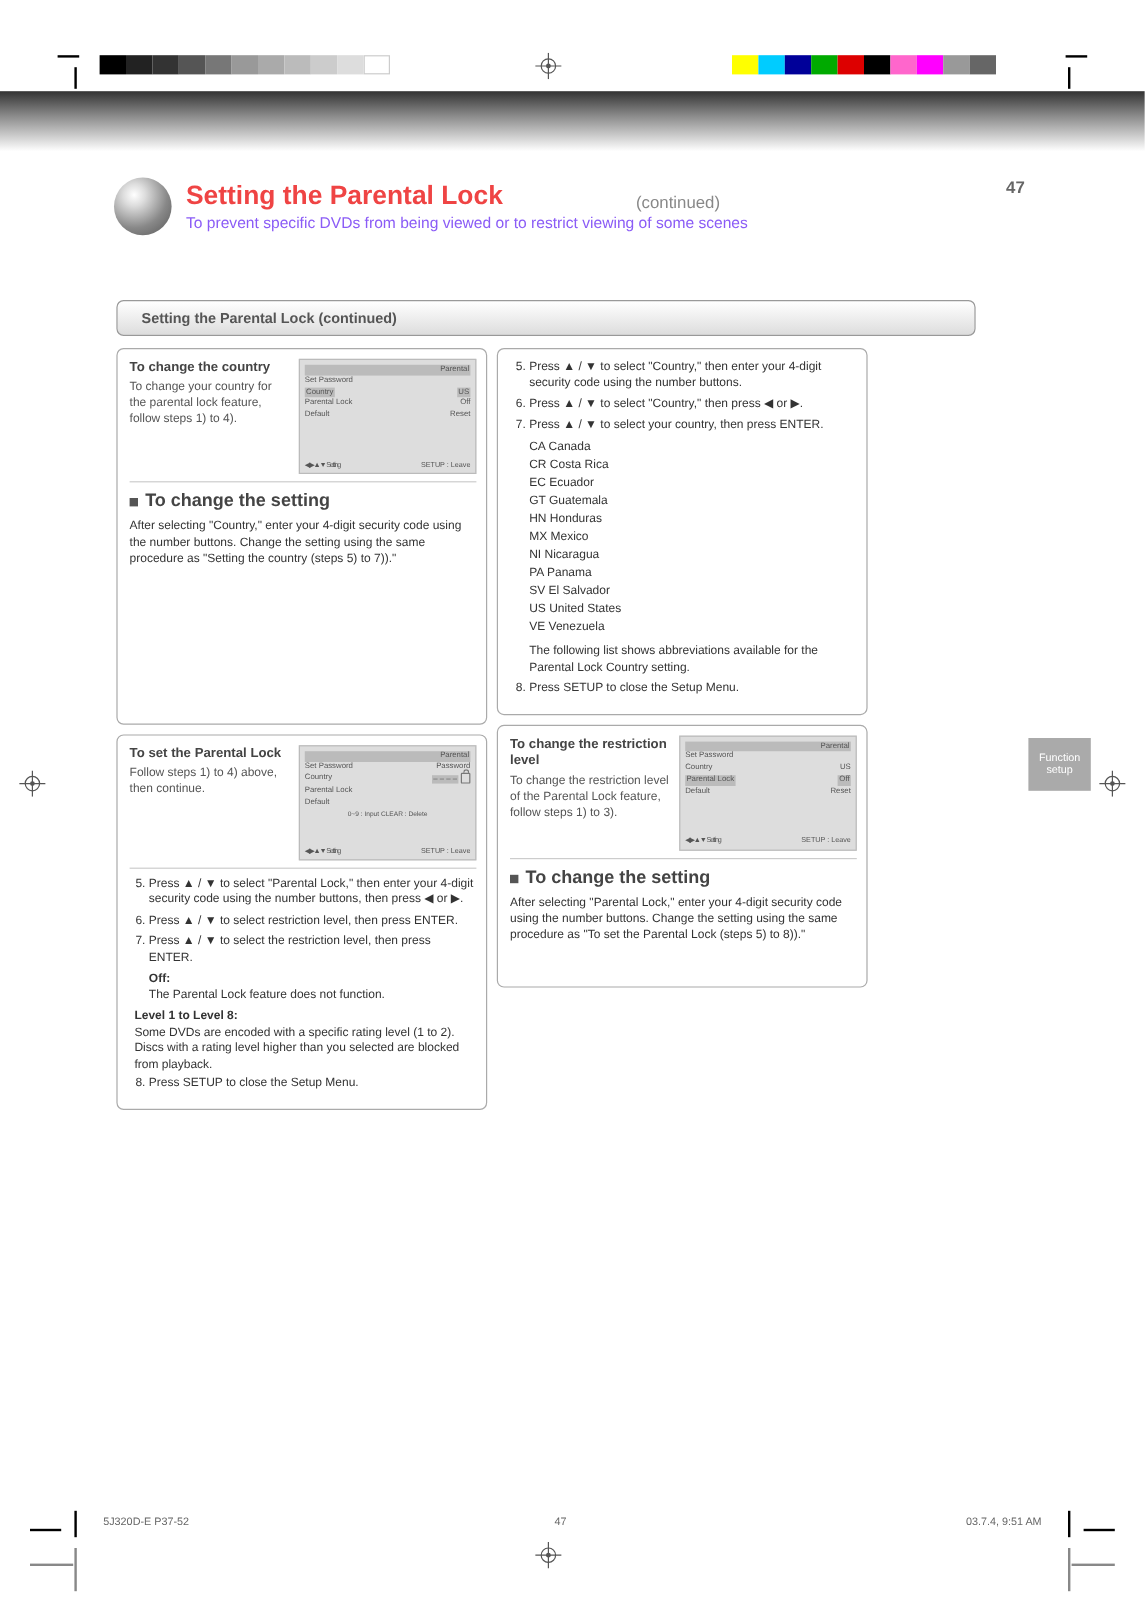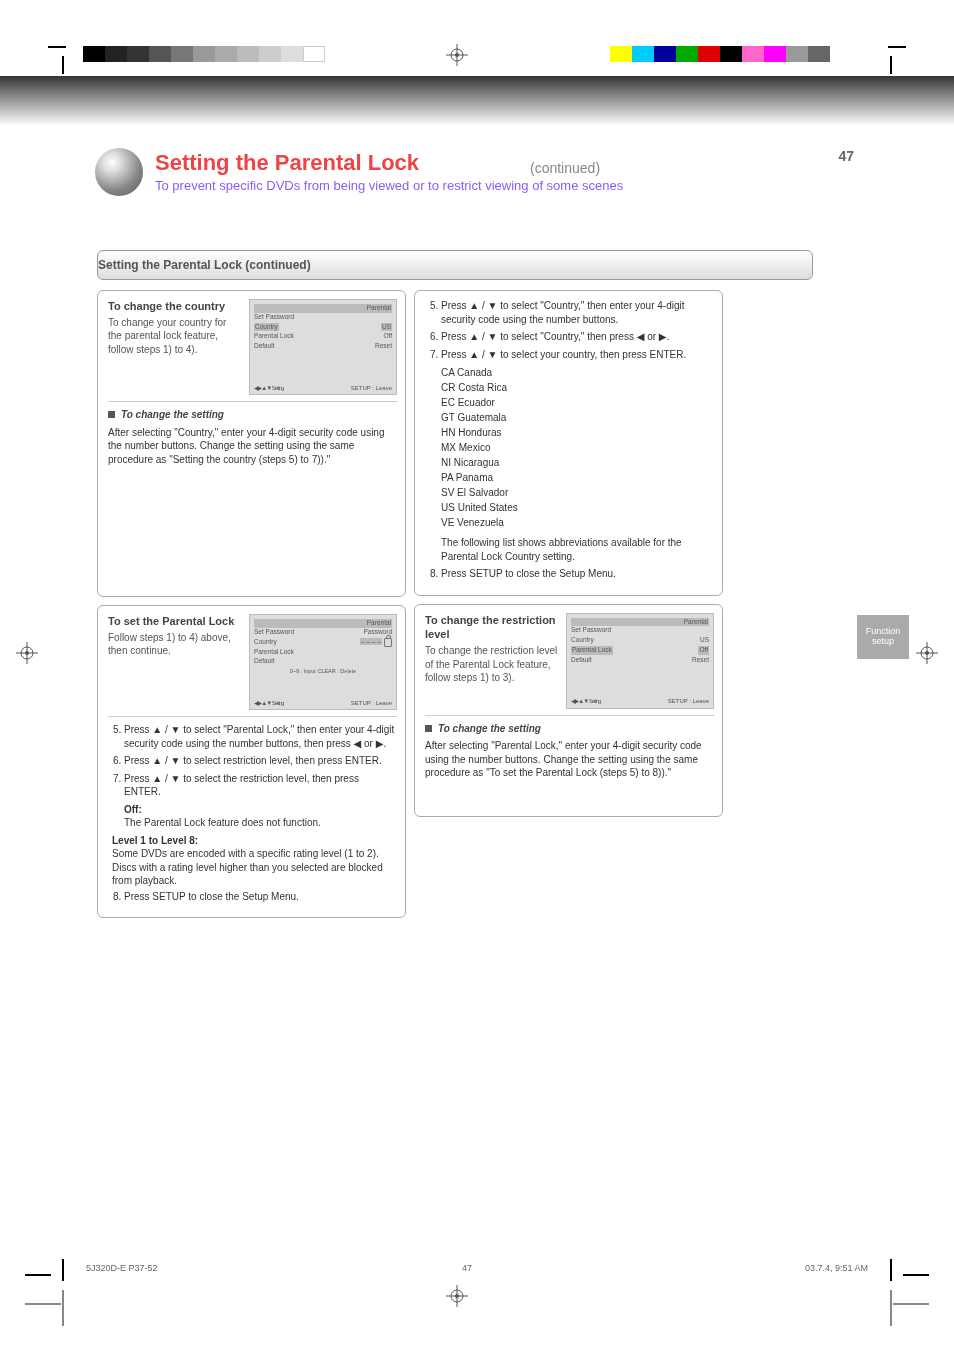--- a/index.html
+++ b/index.html
@@ -47,21 +47,21 @@
     position: absolute; left: 155px; top: 178px; font-size: 13px; color: #8b5cf6;
   }
   .page-continued {
     position: absolute; left: 530px; top: 160px; font-size: 14px; color: #888;
   }
   .lock-bar {
     position: absolute; left: 97px; top: 250px; width: 716px; height: 30px;
     border: 1px solid #999; border-radius: 6px;
     background: linear-gradient(to bottom, #fff 0%, #eee 50%, #ddd 100%);
     font-size: 12px; color: #555; font-weight: bold;
-    display: flex; align-items: center; padding-left: 0; box-sizing: border-box;
+    display: flex; align-items: center; padding-left: 20px; box-sizing: border-box;
   }
   .columns {
     position: absolute; left: 97px; top: 290px; width: 718px;
     display: flex; gap: 8px; align-items: flex-start;
   }
   .col { width: 309px; }
   .panel {
     border: 1px solid #aaa; border-radius: 6px; background: #fff;
     margin-bottom: 8px; overflow: hidden;
   }
@@ -76,21 +76,21 @@
   }
   .mini-screen .row { display:flex; justify-content: space-between; margin-bottom: 1px; white-space: nowrap; }
   .mini-screen .hilite { background: #bbb; padding: 0 1px; }
   .mini-screen .nav-bar {
     position: absolute; left: 4px; right: 4px; bottom: 2px;
     display: flex; justify-content: space-between; font-size: 6px; align-items:center;
   }
   .mini-screen .arrows { letter-spacing: -1px; }
   .divider { height:1px; background:#ccc; margin:6px 0; }
   .square-bullet { display:inline-block; width:7px; height:7px; background:#555; margin-right:6px; vertical-align:baseline; }
-  h4 { margin: 0 0 4px 0; font-size: 10px; color: #444; font-style: italic; }
+  h4 { margin: 0 0 4px 0; font-size: 15px; color: #444; }
   ol { margin: 0; padding-left: 16px; font-size: 10px; }
   li { margin-bottom: 4px; }
   .page-num { position: absolute; right: 100px; top: 148px; font-size: 14px; font-weight: bold; color: #666; }
   .side-tab { position: absolute; right: 45px; top: 615px; width: 52px; height: 44px; background: #aaa; color:#fff; font-size: 9px; text-align:center; display:flex; align-items:center; justify-content:center; padding:2px; box-sizing:border-box; line-height:1.1; }
   .footer-tag { position: absolute; left: 86px; bottom: 78px; font-size: 9px; color: #666; }
   .footer-page { position: absolute; left: 462px; bottom: 78px; font-size: 9px; color: #666; }
   .footer-date { position: absolute; right: 86px; bottom: 78px; font-size: 9px; color: #666; }
   .lock-icon { display:inline-block; width:6px; height:7px; border:1px solid #777; border-radius:1px; position:relative; vertical-align:middle; margin-left:2px; }
   .lock-icon::before { content:""; position:absolute; top:-4px; left:1px; width:3px; height:3px; border:1px solid #777; border-bottom:none; border-radius:3px 3px 0 0; }
 </style>

